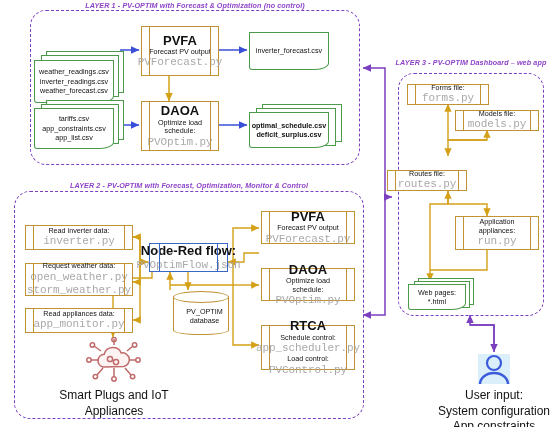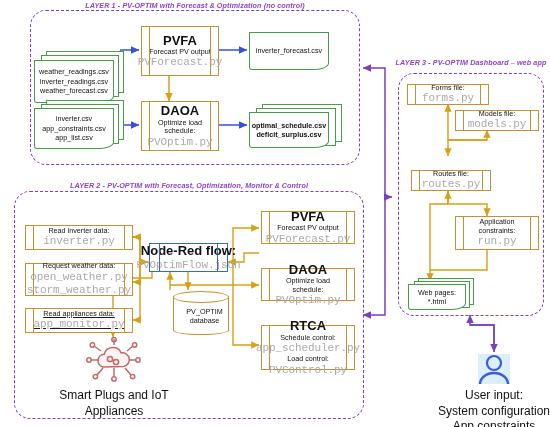--- a/index.html
+++ b/index.html
@@ -189,21 +189,21 @@
     <div class="doc front" style="left:0;top:0;width:80px;height:38px;">
       <div class="dtext">inverter_forecast.csv</div>
     </div>
   </div>
 
   <div class="docstack" style="left:34px;top:100px;width:92px;height:54px;">
     <div class="doc" style="left:12px;top:0;width:78px;height:40px;"></div>
     <div class="doc" style="left:7px;top:4px;width:78px;height:40px;"></div>
     <div class="doc front" style="left:0px;top:8px;width:80px;height:41px;">
       <div class="dtext">
-        <span>inverter.csv</span><br>
+        <span>tariffs.csv</span><br>
         <span>app_constraints.csv</span><br>
         <span>app_list.csv</span>
       </div>
     </div>
   </div>
 
   <div class="pbox" style="left:141px;top:101px;width:78px;height:50px;">
     <div class="inner">
       <span class="ttl">DAOA</span>
       <span class="sub">Optimize load</span>
@@ -234,21 +234,21 @@
   </div>
 
   <div class="pbox" style="left:25px;top:263px;width:108px;height:33px;text-align:center;">
     <div class="inner">
       <span class="sub">Request weather data:</span>
       <span class="code">open_weather.py</span>
       <span class="code">storm_weather.py</span>
     </div>
   </div>
 
-  <div class="pbox" style="left:25px;top:308px;width:108px;height:25px;text-decoration:underline;">
+  <div class="pbox" style="left:25px;top:308px;width:108px;height:25px;">
     <div class="inner">
       <span class="sub">Read appliances data:</span>
       <span class="code">app_monitor.py</span>
     </div>
   </div>
 
   <div class="nbox" style="left:149px;top:243px;width:79px;height:29px;">
     <div class="inner" style="padding:0 10px;line-height:1.2;">
       <span class="ttl">Node-Red flow:</span>
       <span class="code">PVOptimFlow.json</span>
@@ -326,31 +326,31 @@
     </div>
   </div>
 
   <div class="pbox" style="left:407px;top:84px;width:82px;height:21px;">
     <div class="inner" style="padding:0 8px;">
       <span class="sub">Forms file:</span>
       <span class="code">forms.py</span>
     </div>
   </div>
 
-  <div class="pbox" style="left:411px;top:170px;width:80px;height:21px;">
+  <div class="pbox" style="left:387px;top:170px;width:80px;height:21px;">
     <div class="inner" style="padding:0 8px;">
       <span class="sub">Routes file:</span>
       <span class="code">routes.py</span>
     </div>
   </div>
 
   <div class="pbox" style="left:455px;top:216px;width:84px;height:34px;">
     <div class="inner" style="padding:0 8px;">
       <span class="sub">Application</span>
-      <span class="sub">constraints:</span>
+      <span class="sub">appliances:</span>
       <span class="code">run.py</span>
     </div>
   </div>
 
   <div class="docstack" style="left:408px;top:278px;width:72px;height:36px;">
     <div class="doc" style="left:10px;top:0;width:56px;height:27px;"></div>
     <div class="doc" style="left:6px;top:3px;width:56px;height:27px;"></div>
     <div class="doc front" style="left:0;top:6px;width:58px;height:26px;">
       <div class="dtext">
         <span>Web pages:</span><br>

